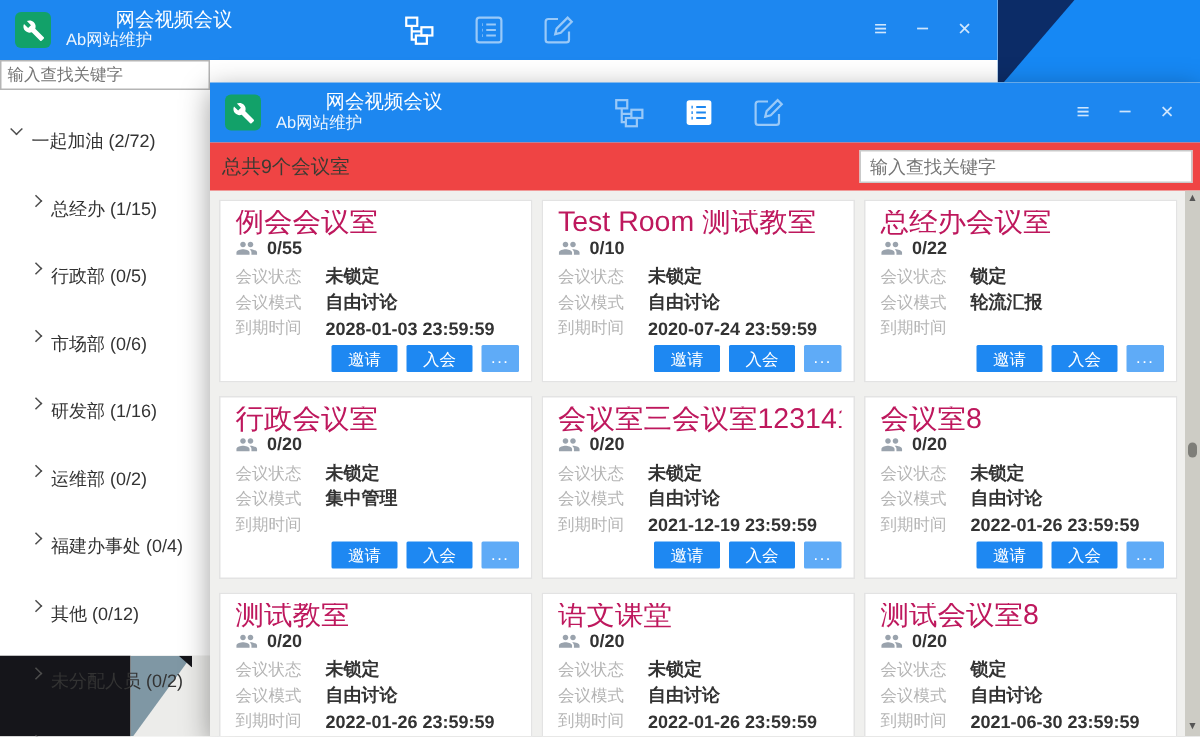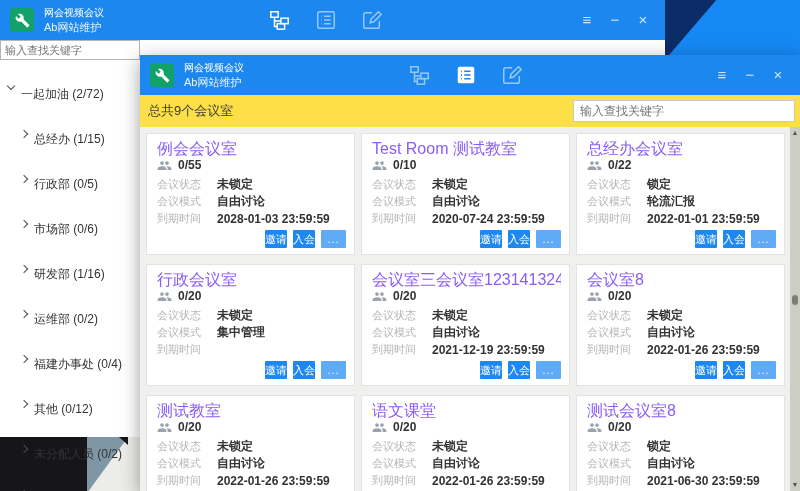--- a/index.html
+++ b/index.html
@@ -16,21 +16,21 @@
   .wp-bl .grayTri { position:absolute; left:87px; top:0; width:41px; height:54px;
     background:#7f97a4; clip-path:polygon(0 0,100% 0,4% 100%,0 100%); }
   .wp-bl .notch { position:absolute; left:119px; top:0; width:9px; height:8px;
     background:#15151a; clip-path:polygon(0 0,100% 0,100% 100%); }
 
   
   .titlebar { position:relative; height:40px; background:#1d87f0; color:#fff; }
   .logo { position:absolute; left:10px; top:8px; width:24px; height:24px;
     background:#12a169; border-radius:4px; display:flex; align-items:center; justify-content:center; }
   .titles { position:absolute; left:44px; top:5px; line-height:15px; }
-  .t-main { font-size:10px; }
+  .t-main { font-size:13px;margin-left:33px; }
   .t-sub  { font-size:11px; opacity:.92; }
   .tb-icons { position:absolute; left:268px; top:8px; display:flex; gap:22px; }
   .tb-icon { width:24px; height:24px; display:flex; align-items:center; justify-content:center; }
   .dim { opacity:.55; }
   .win-controls { position:absolute; right:14px; top:0; height:40px; display:flex; align-items:center; gap:12px; }
   .wc { color:#cfe6fd; font-size:15px; width:16px; text-align:center; cursor:default; line-height:16px; }
 
   
   .back-win { position:absolute; left:0; top:0; width:665px; height:437px; background:#fff; z-index:1; }
   .side-search { position:absolute; left:0; top:40px; width:140px; height:20px;
@@ -40,38 +40,38 @@
   .tree-root { padding-left:8px; }
   .tree-child { padding-left:21px; }
   .chev { width:6px; height:6px; border-top:1.4px solid #4d4d4d; border-right:1.4px solid #4d4d4d;
     display:inline-block; margin-right:7px; flex:0 0 auto; }
   .chev-right { transform:rotate(45deg); }
   .chev-down  { transform:rotate(135deg); margin-top:-3px; }
 
   
   .front-win { position:absolute; left:140px; top:55px; width:660px; height:436px; background:#f0f0ee;
     z-index:2; box-shadow:0 5px 18px rgba(0,0,0,.38); }
-  .infobar { position:relative; height:32px; background:#fde047; display:flex; align-items:center; }
+  .infobar { position:relative; height:32px; background:#ef4444; display:flex; align-items:center; }
   .summary { margin-left:8px; font-size:13px; color:#3b3b33; }
   .info-search { position:absolute; left:433px; top:5px; width:222px; height:22px;
     border:1px solid #c9c9c9; font-size:12px; padding:1px 6px; color:#444; background:#fff; }
   .content { position:relative; height:364px; overflow:hidden; }
   .cards { position:absolute; left:6px; top:6px; width:639px; display:flex; flex-wrap:wrap;
     column-gap:6px; row-gap:9px; }
   .card { width:209px; height:122px; background:#fff; border:1px solid #e3e3e3; padding:6px 8px 0 10px;
     position:relative; overflow:hidden; }
-  .card-title { font-size:16px; color:#8b5cf6; line-height:18px; white-space:nowrap; overflow:hidden; }
+  .card-title { font-size:19px; color:#be185d; line-height:18px; white-space:nowrap; overflow:hidden; }
   .cap-row { display:flex; align-items:flex-start; gap:6px; height:18px; }
   .cap-val { font-size:12px; font-weight:bold; color:#333; }
   .info-row { display:flex; align-items:center; height:17px; }
   .info-label { width:60px; font-size:11px; color:#b5b5b5; flex:0 0 auto; }
   .info-val { font-size:12px; font-weight:bold; color:#333; white-space:nowrap; }
   .btn-row { position:absolute; right:8px; bottom:6px; display:flex; gap:6px; }
   .btn { height:18px; border:none; color:#fff; font-size:11px; background:#1e88f2;
-    width:22px; cursor:pointer; font-family:inherit; border-radius:1px; }
+    width:44px; cursor:pointer; font-family:inherit; border-radius:1px; }
   .btn-more { width:25px; background:#5fabf7; letter-spacing:1px; }
 
   
   .scrollbar { position:absolute; right:0; top:0; width:10px; height:364px; background:#cdccc5; }
   .sb-arrow { position:absolute; left:0; width:10px; height:12px; font-size:7px; color:#555;
     text-align:center; line-height:12px; cursor:default; }
   .sb-up { top:0; } .sb-down { bottom:0; }
   .sb-thumb { position:absolute; left:2px; top:168px; width:6px; height:10px; background:#7e7e79; border-radius:3px; }
 
   svg { display:block; }
@@ -303,21 +303,20 @@
             <div class="info-row">
               <span class="info-label">会议状态</span>
               <span class="info-val">锁定</span>
             </div>
             <div class="info-row">
               <span class="info-label">会议模式</span>
               <span class="info-val">轮流汇报</span>
             </div>
             <div class="info-row">
               <span class="info-label">到期时间</span>
-              <span class="info-val">2022-01-01 23:59:59</span>
             </div>
             <div class="btn-row">
               <button class="btn">邀请</button>
               <button class="btn">入会</button>
               <button class="btn btn-more">...</button>
             </div>
           </div>
 
           <div class="card">
             <div class="card-title">行政会议室</div>

